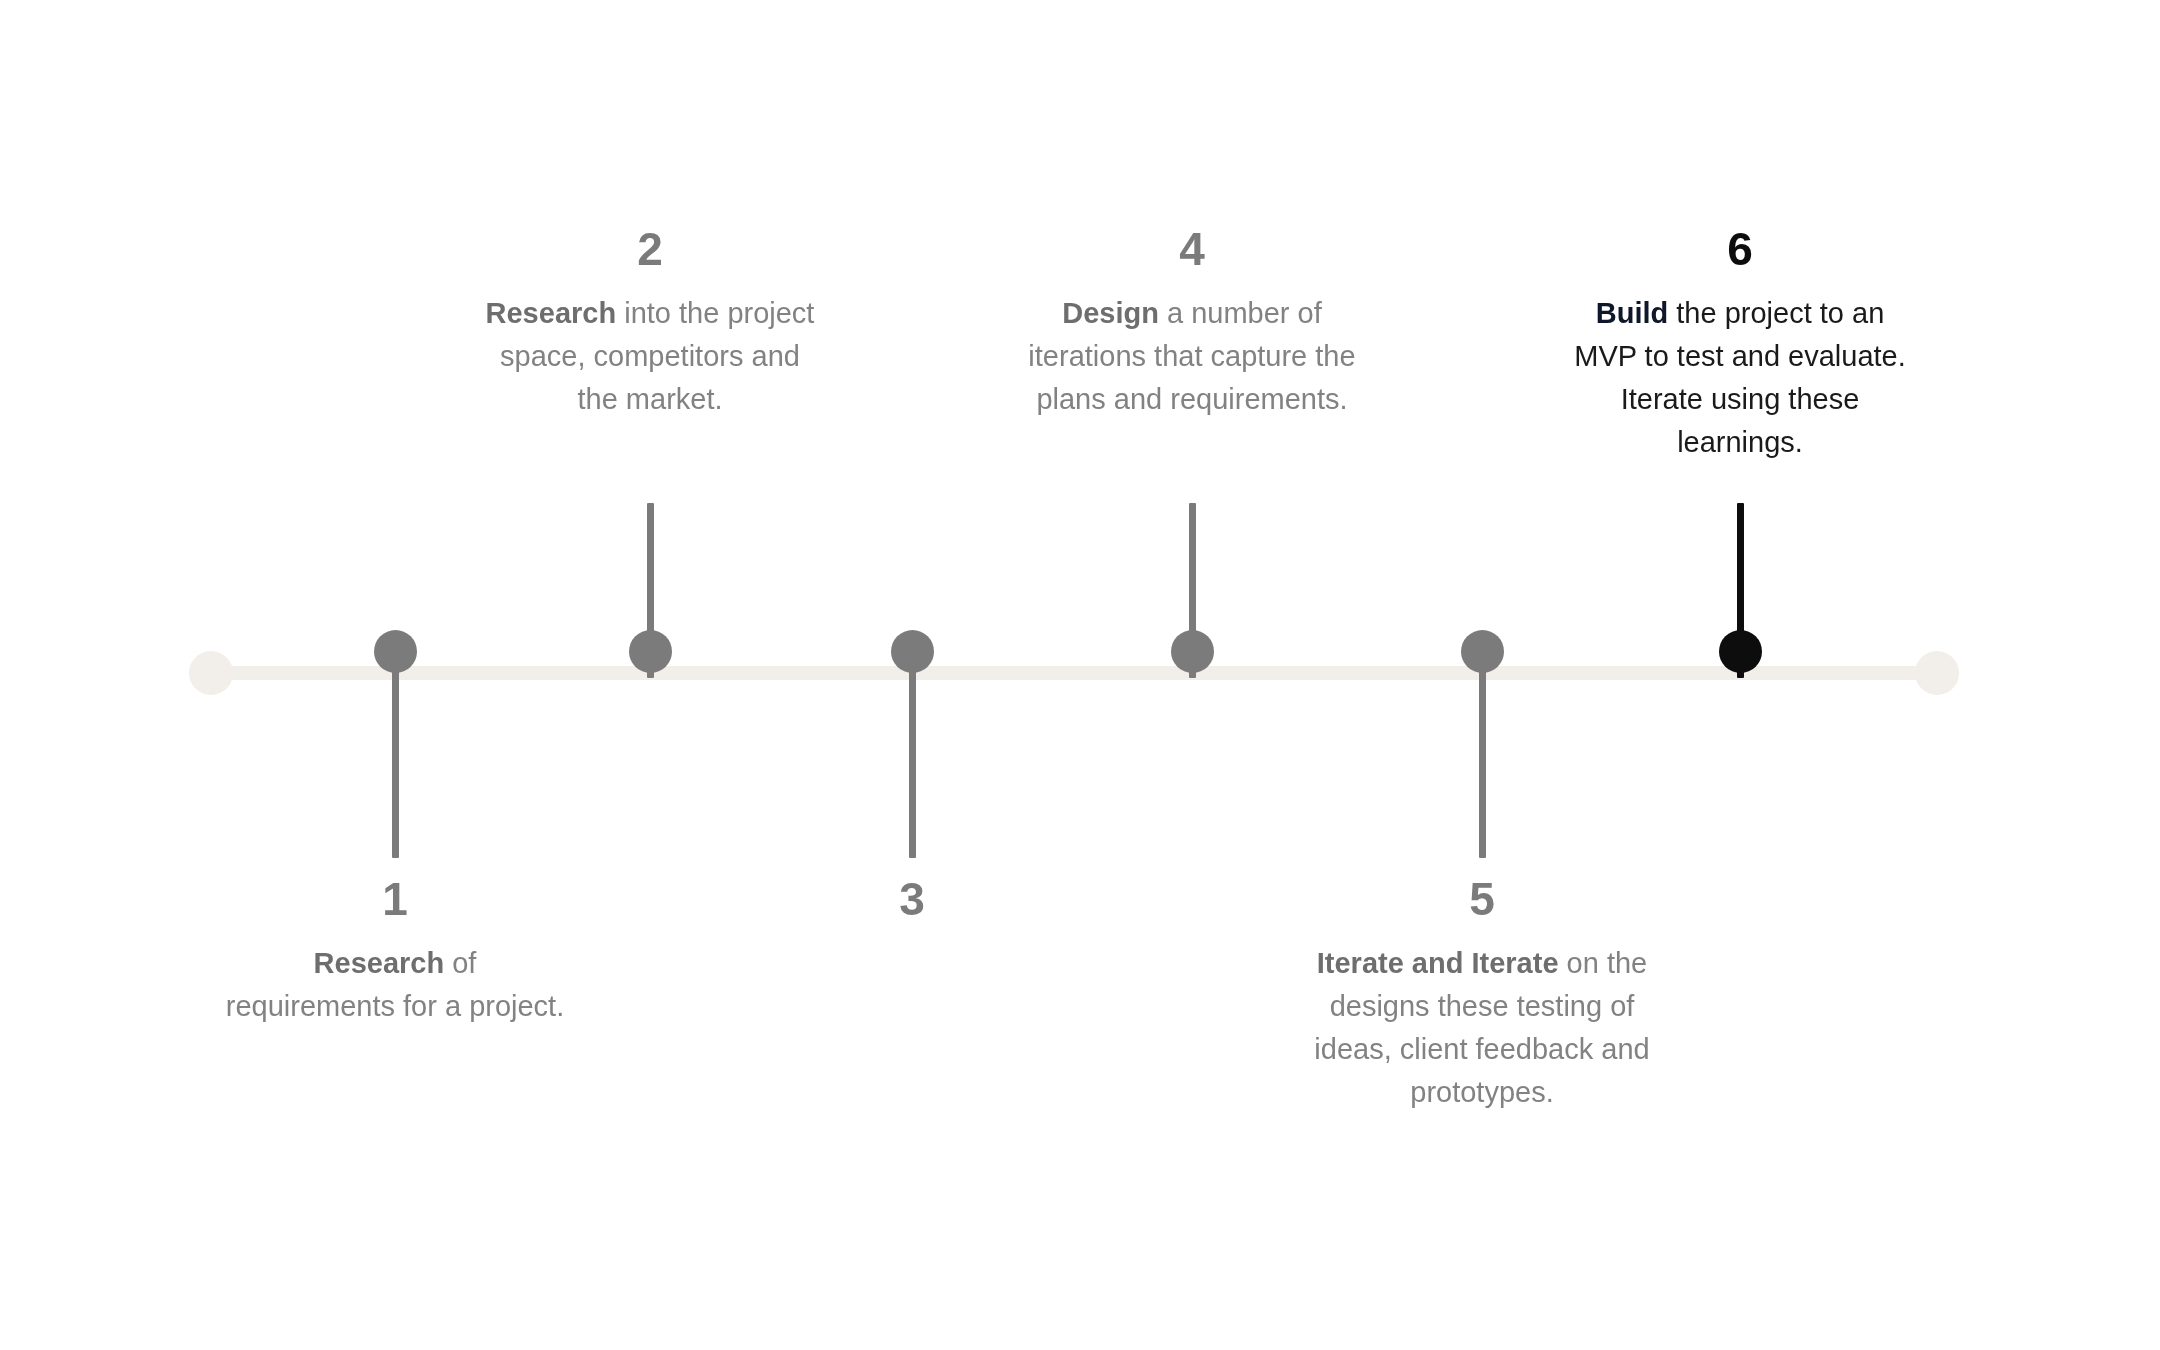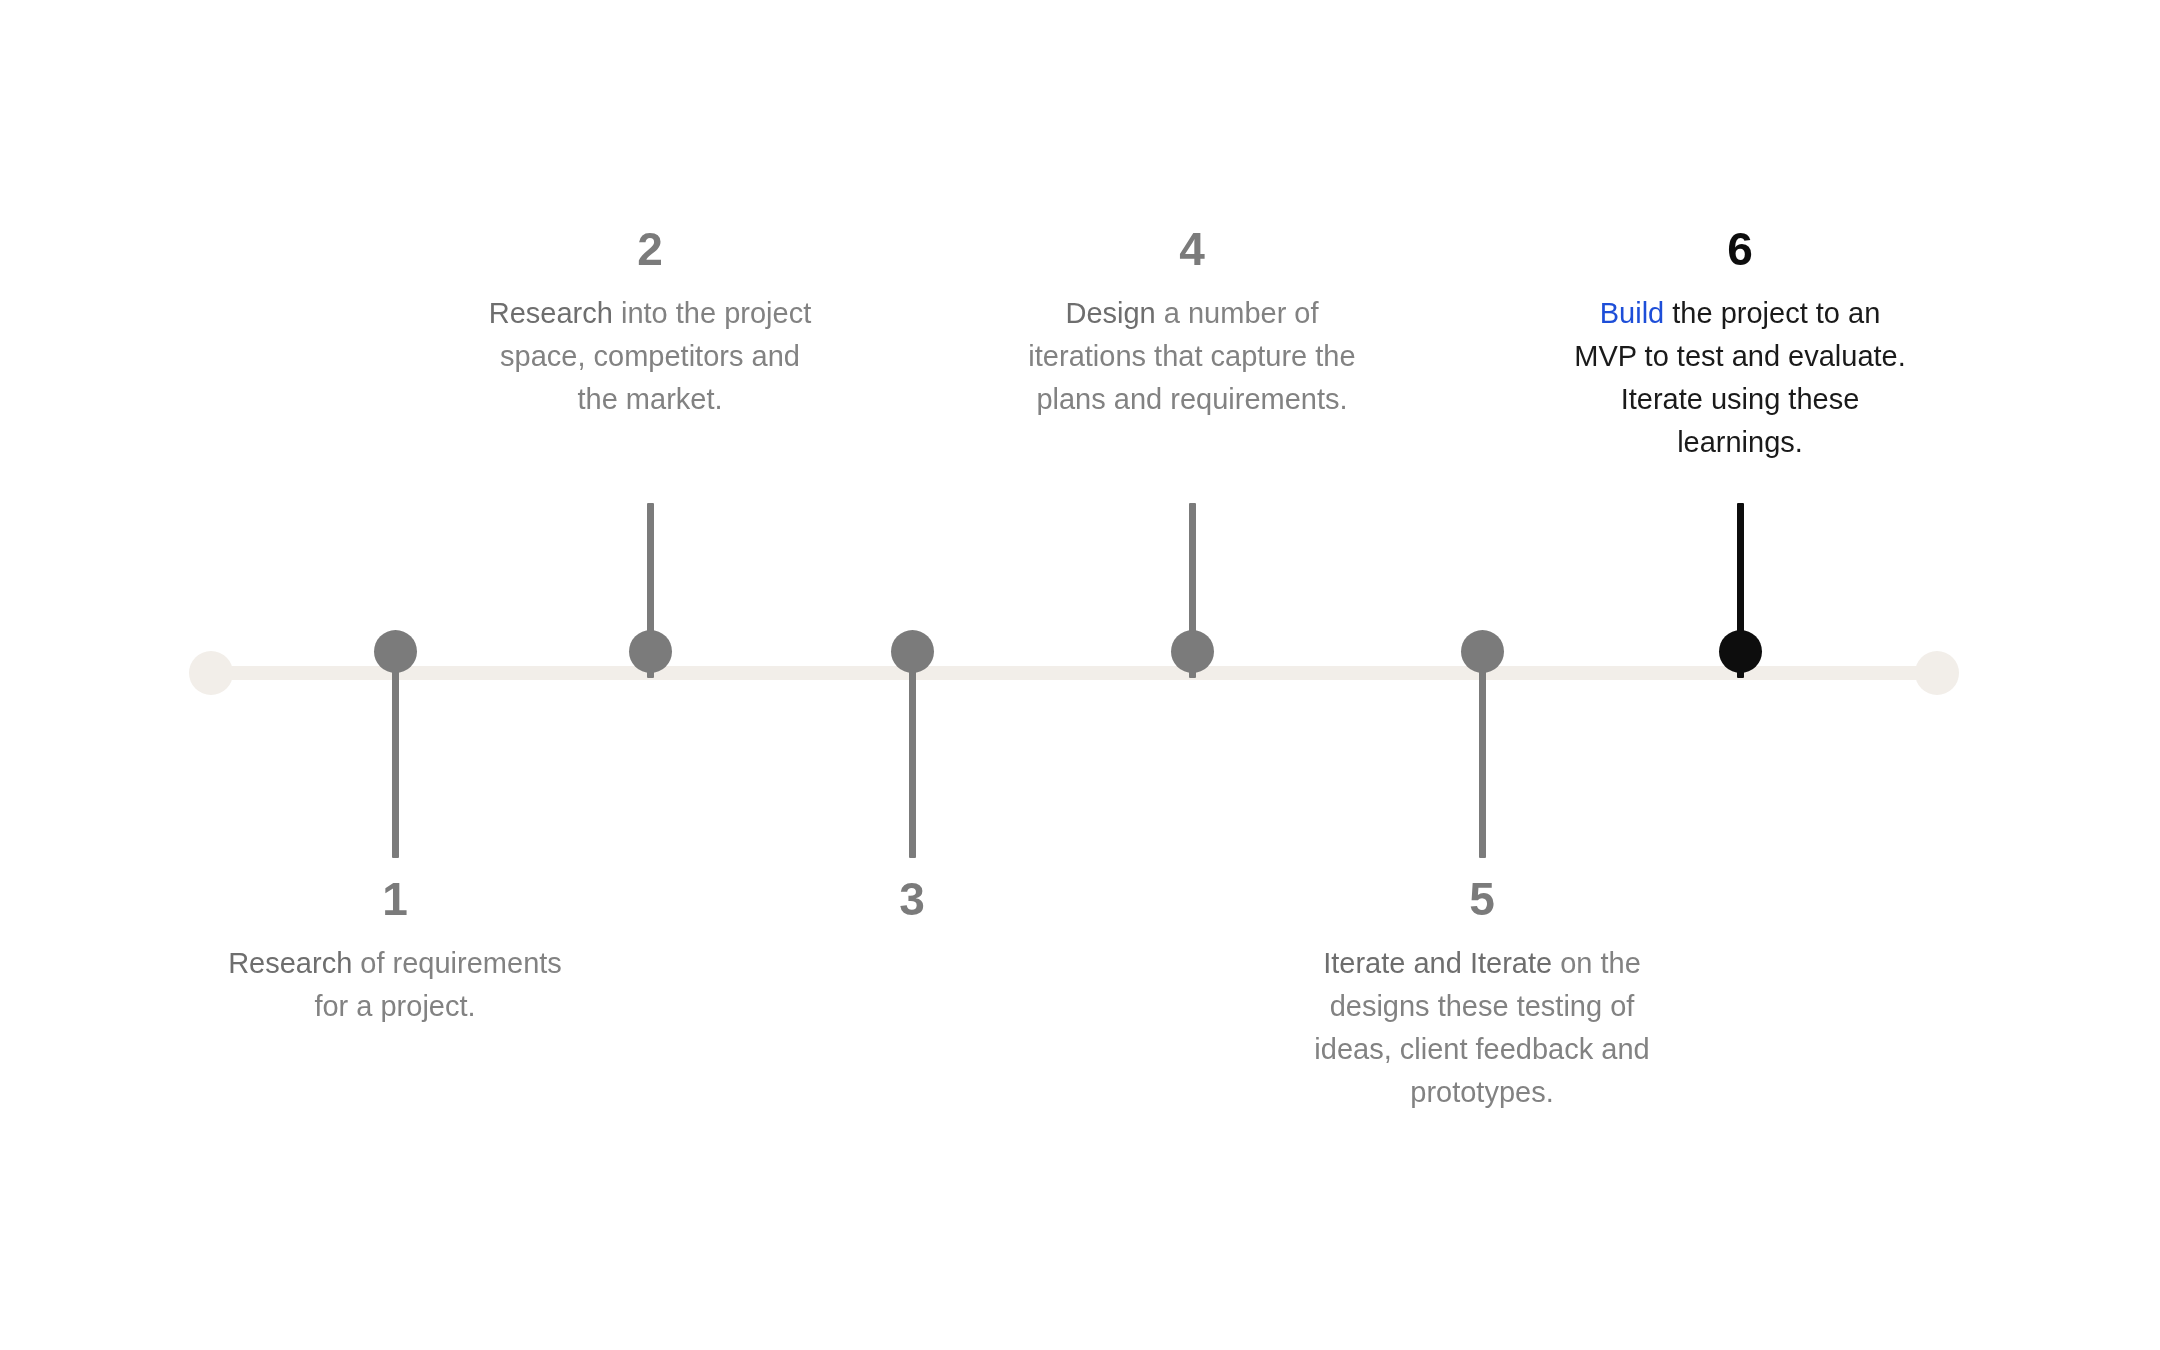--- a/index.html
+++ b/index.html
@@ -81,28 +81,28 @@
     margin: 0 0 20px 0;
   }
   .step-text {
     font-size: 29px;
     line-height: 43px;
     font-weight: normal;
     color: #828282;
     margin: 0;
   }
   .step-text .lead {
-    font-weight: normal;
+    font-weight: bold;
     color: #6E6E6E;
   }
 
   
   .step-label.highlight .step-number { color: #0D0D0D; }
   .step-label.highlight .step-text   { color: #1A1A1A; }
-  .step-label.highlight .step-text .lead { color: #1d4ed8; }
+  .step-label.highlight .step-text .lead { color: #0f172a; }
 </style>
 </head>
 <body>
 
 <div id="stage">
 
   <div class="axis-line"></div>
   <div class="axis-cap left"></div>
   <div class="axis-cap right"></div>
 

